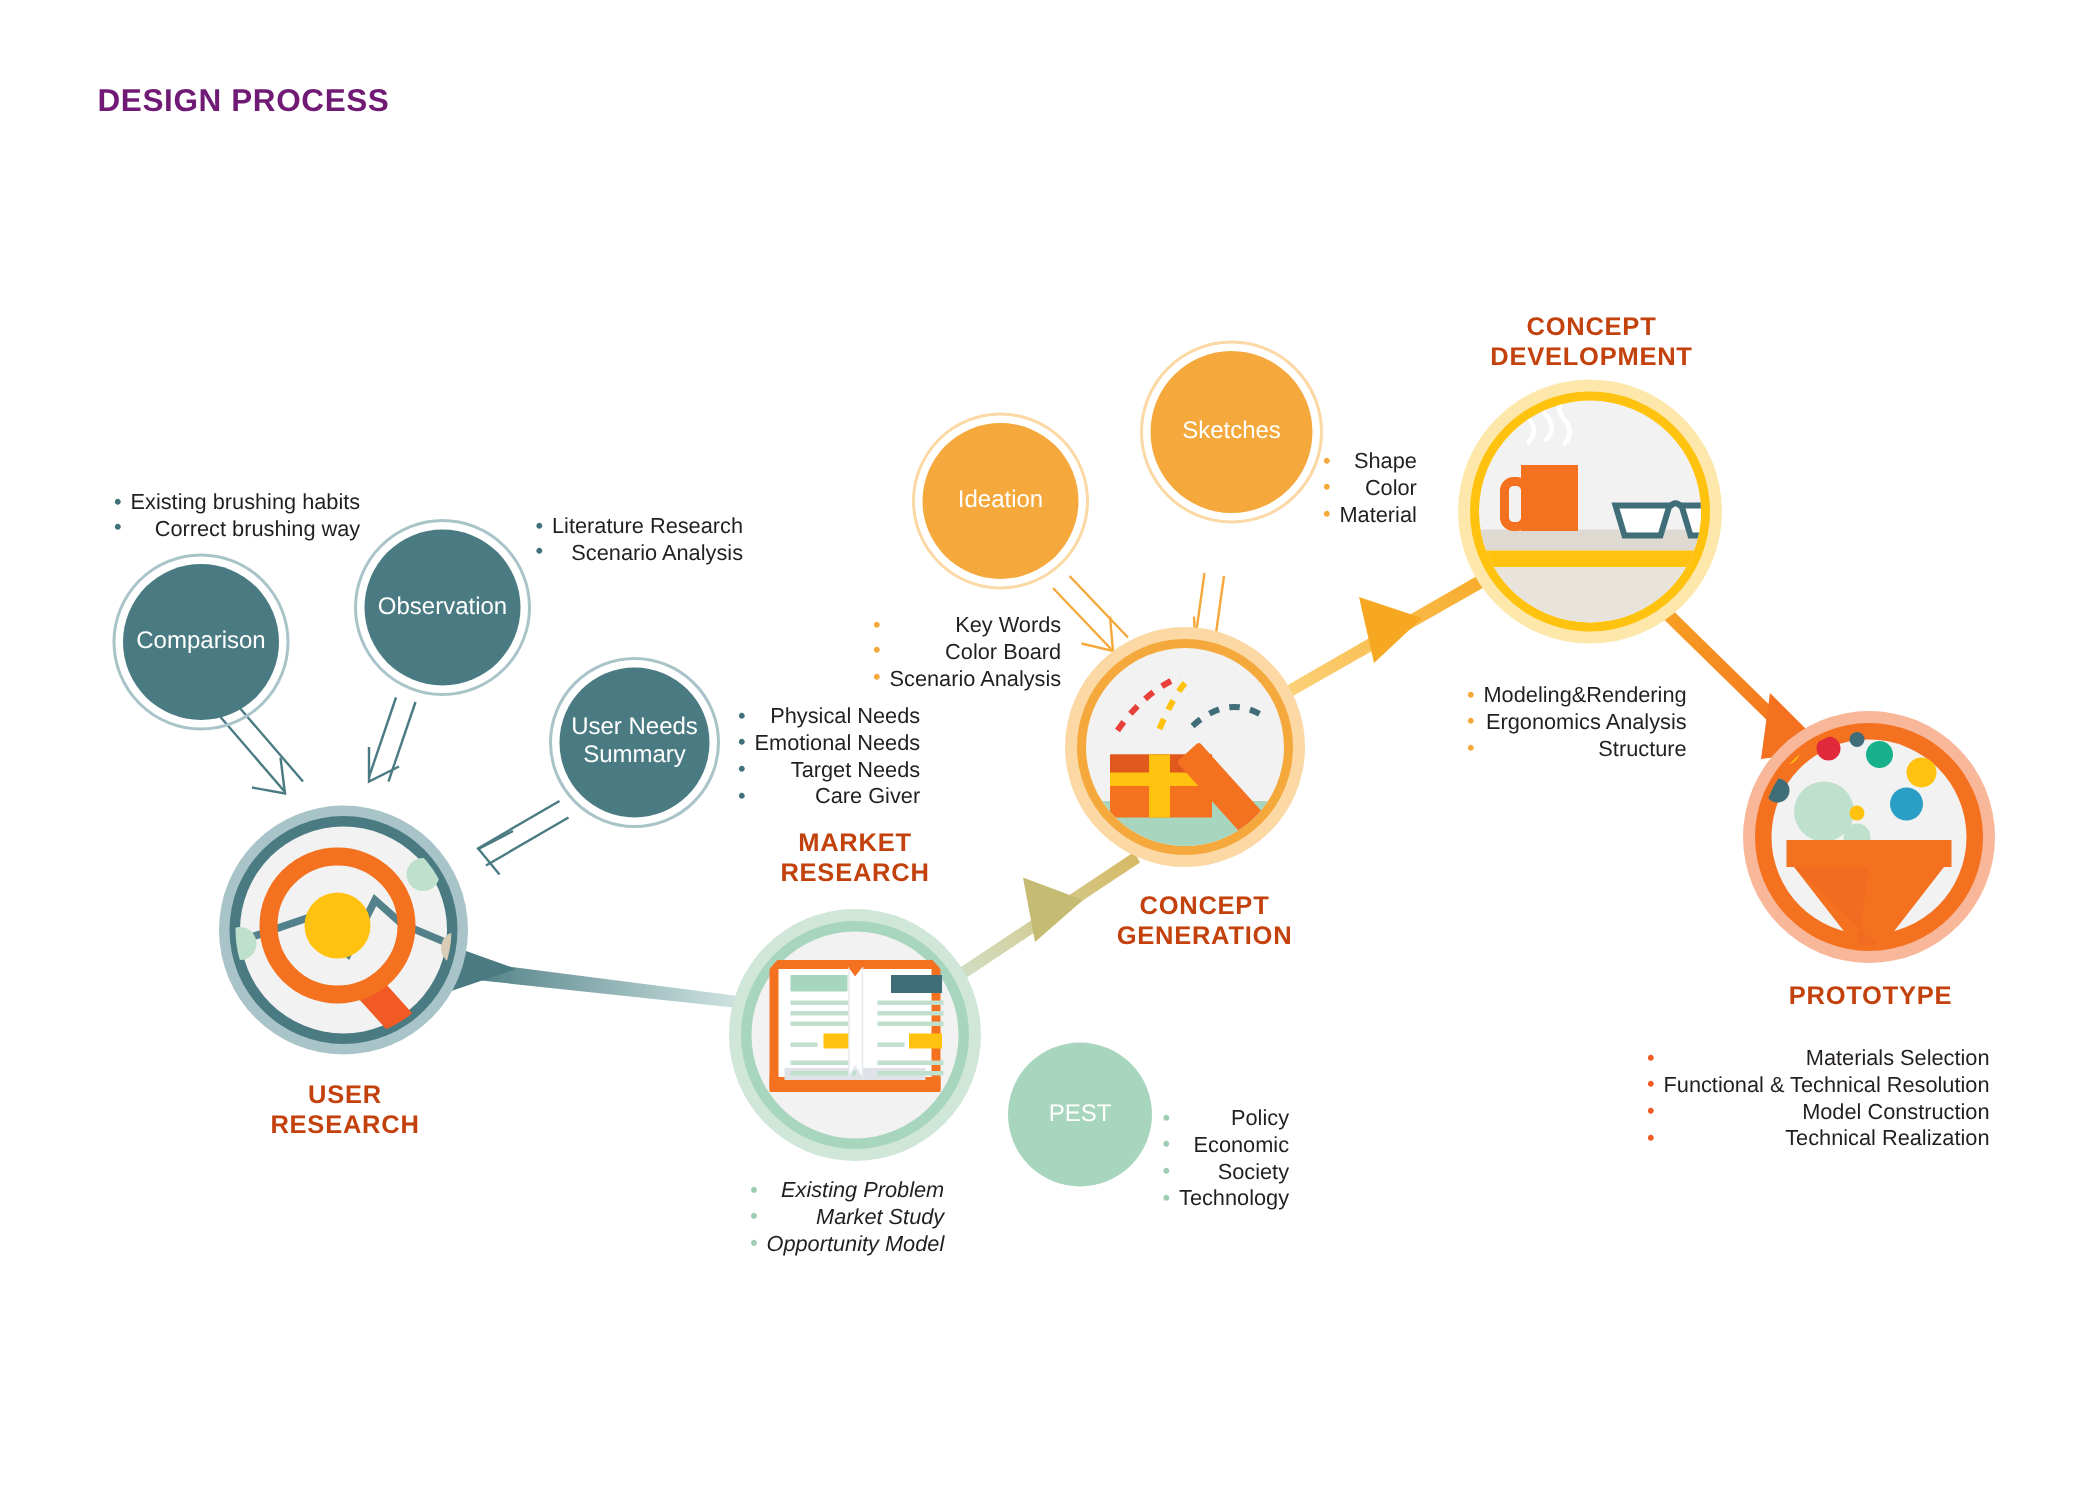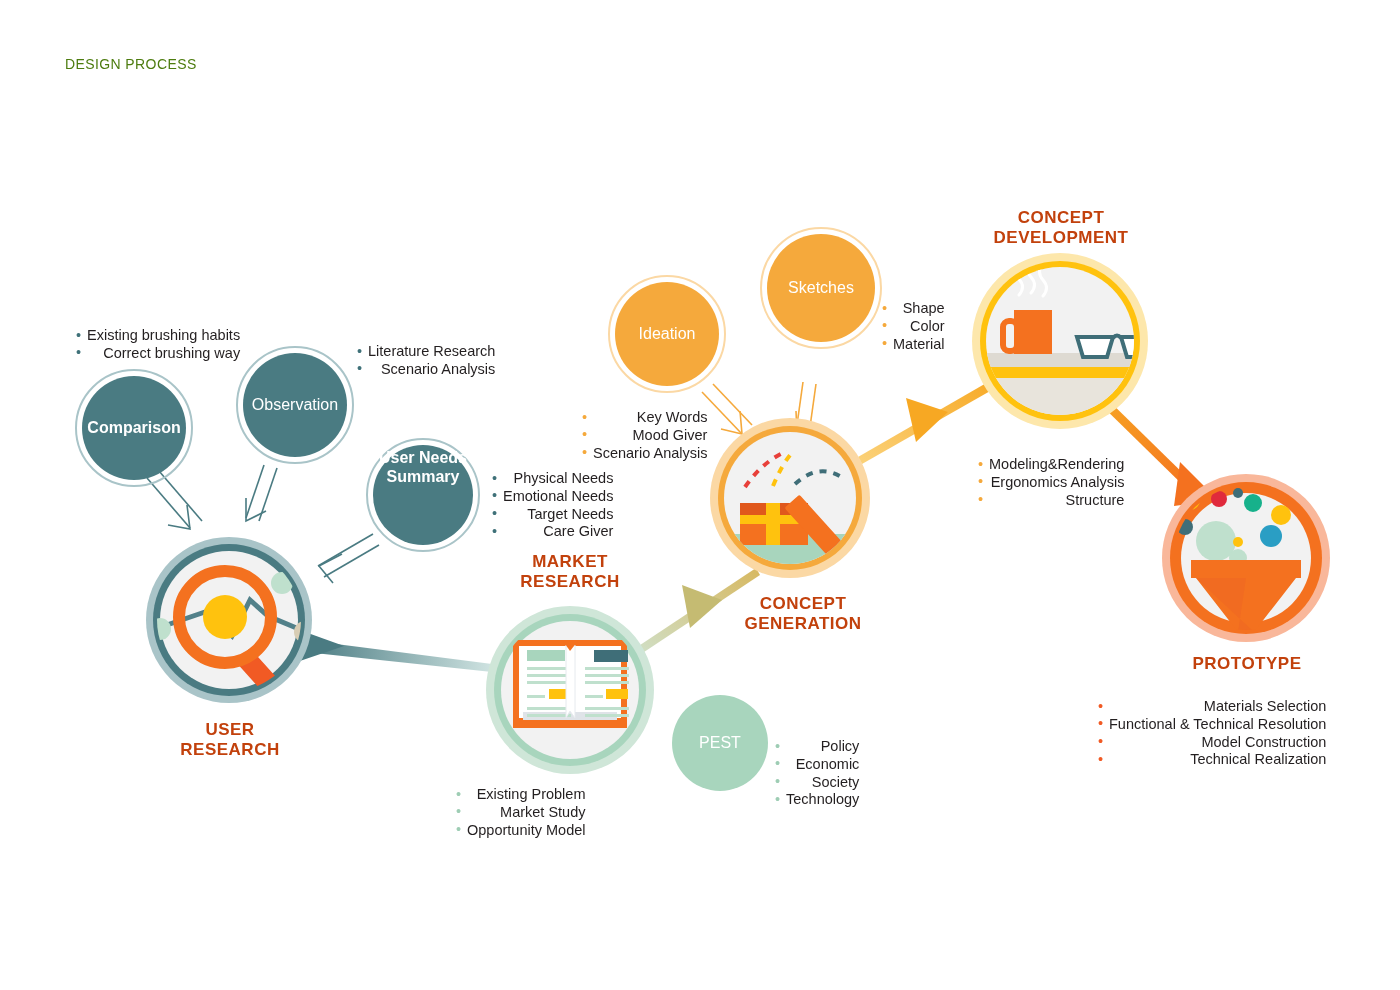--- a/index.html
+++ b/index.html
@@ -17,24 +17,24 @@
     width: 1400px;
     height: 990px;
     background: #ffffff;
     overflow: hidden;
   }
   
   .hdr-title {
     position: absolute;
     left: 65px;
     top: 56px;
-    font-size: 14px;
-    font-weight: normal;
+    font-size: 21px;
+    font-weight: bold;
     letter-spacing: 0.4px;
-    color: #4d7c0f;
+    color: #701a75;
   }
   .hdr-sub {
     position: absolute;
     left: 65px;
     top: 101px;
     font-size: 16.5px;
     font-weight: normal;
     color: #231f20;
   }
   
@@ -331,23 +331,23 @@
         <circle cx="1238" cy="542" r="5" fill="#ffc20e"></circle>
         <circle cx="1238" cy="558" r="9" fill="#bfe0cd"></circle>
 
         <rect x="1191" y="560" width="110" height="18" fill="#f4711f"></rect>
         <path d="M1196 578 L1296 578 L1254 632 L1254 660 L1238 660 L1238 632 Z" fill="#f4711f"></path>
         <path d="M1196 578 L1246 578 L1238 632 L1238 660 L1254 660 L1254 632 Z" fill="#ef6622" opacity="0.55"></path>
       </g>
     </g>
   </svg>
 
-  <div class="node-label" style="left:82px;  top:398px; width:104px; height:60px;font-weight:bold;">Comparison</div>
+  <div class="node-label" style="left:82px;  top:398px; width:104px; height:60px;">Comparison</div>
   <div class="node-label" style="left:243px; top:375px; width:104px; height:60px;">Observation</div>
-  <div class="node-label" style="left:373px; top:436px; width:100px; height:64px; white-space:pre-line;font-weight:bold;">User Needs
+  <div class="node-label" style="left:373px; top:463px; width:100px; height:64px; white-space:pre-line;">User Needs
 Summary</div>
   <div class="node-label" style="left:672px; top:715px; width:96px; height:56px;">PEST</div>
   <div class="node-label" style="left:769px; top:260px; width:104px; height:56px;">Sketches</div>
   <div class="node-label" style="left:615px; top:306px; width:104px; height:56px;">Ideation</div>
 
   <div class="stage-cap" style="left:152px; top:720px; width:156px;">USER
 RESEARCH</div>
   <div class="stage-cap" style="left:492px; top:552px; width:156px;">MARKET
 RESEARCH</div>
   <div class="stage-cap" style="left:715px; top:594px; width:176px;">CONCEPT
@@ -375,28 +375,28 @@
       <li>Economic</li>
       <li>Society</li>
       <li>Technology</li>
     </ul>
   <ul class="blist bl-orange" style="left:882px; top:300px;">
       <li>Shape</li>
       <li>Color</li>
       <li>Material</li>
     </ul>
 
-  <ul class="blist bl-green" style="left:456px; top:786px;">
+  <ul class="blist bl-green" style="left:500px; top:786px;font-style:italic;">
       <li>Existing Problem</li>
       <li>Market Study</li>
       <li>Opportunity Model</li>
     </ul>
   <ul class="blist bl-orange" style="left:582px; top:409px;">
       <li>Key Words</li>
-      <li>Mood Giver</li>
+      <li>Color Board</li>
       <li>Scenario Analysis</li>
     </ul>
   <ul class="blist bl-orange" style="left:978px; top:456px;">
       <li>Modeling&amp;Rendering</li>
       <li>Ergonomics Analysis</li>
       <li>Structure</li>
     </ul>
   <ul class="blist bl-red" style="left:1098px; top:698px;">
       <li>Materials Selection</li>
       <li>Functional &amp; Technical Resolution</li>

